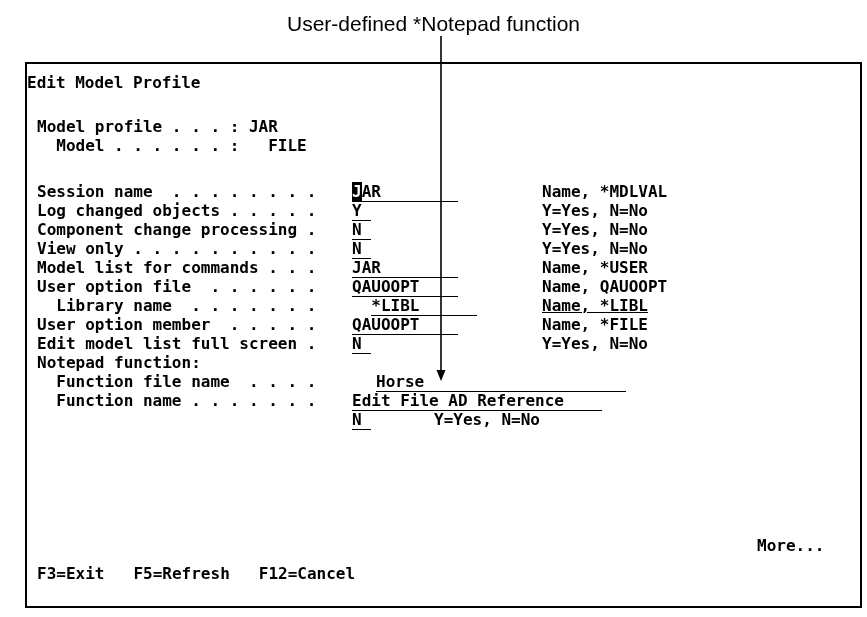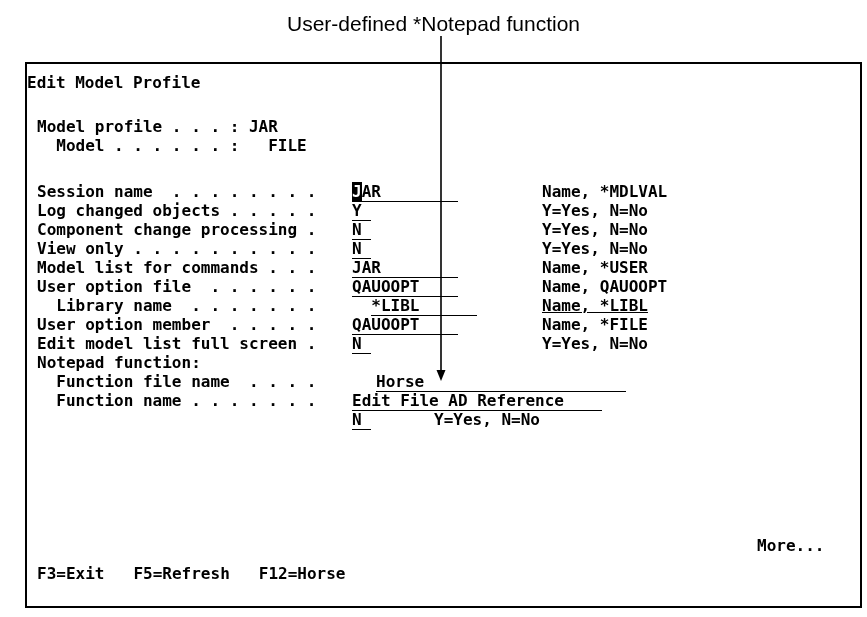--- a/index.html
+++ b/index.html
@@ -63,14 +63,14 @@
       <div class="row" style="top: 213px;"><span class="label">User option file  . . . . . .</span><span class="field" style="left: 325px; width: 11ch;">QAUOOPT</span><span class="hint" style="left: 515px;">Name, QAUOOPT</span></div>
       <div class="row" style="top: 232px;"><span class="label">  Library name  . . . . . . .</span><span class="field" style="left: 344.28px; width: 11ch;">*LIBL</span><span class="hint" style="left: 515px; text-decoration: underline;">Name, *LIBL</span></div>
       <div class="row" style="top: 251px;"><span class="label">User option member  . . . . .</span><span class="field" style="left: 325px; width: 11ch;">QAUOOPT</span><span class="hint" style="left: 515px;">Name, *FILE</span></div>
       <div class="row" style="top: 270px; padding-left: 25px;"><span class="label">Edit model list full screen .</span><span class="field" style="left: 325px; width: 2ch;">N</span><span class="hint" style="left: 515px;">Y=Yes, N=No</span></div>
       <div class="row" style="top: 289px;"><span class="label">Notepad function:</span></div>
       <div class="row" style="top: 308px;"><span class="label">  Function file name  . . . .</span><span class="field" style="left: 325px; width: 26ch; margin-left: 24px;">Horse</span></div>
       <div class="row" style="top: 327px;"><span class="label">  Function name . . . . . . .</span><span class="field" style="left: 325px; width: 26ch;">Edit File AD Reference</span></div>
       <div class="row" style="top: 346px;"><span class="field" style="left: 325px; width: 2ch;">N</span><span class="hint" style="left: 407px;">Y=Yes, N=No</span></div>
     </div>
   <div class="more">More...</div>
-  <div class="fkeys" id="fkeys"><span class="fkey">F3=Exit</span><span class="fkey">F5=Refresh</span><span class="fkey">F12=Horse</span></div>
+  <div class="fkeys" id="fkeys"><span class="fkey">F3=Exit</span><span class="fkey">F5=Refresh</span><span class="fkey">F12=Cancel</span></div>
 </div>
 
 </body></html>

